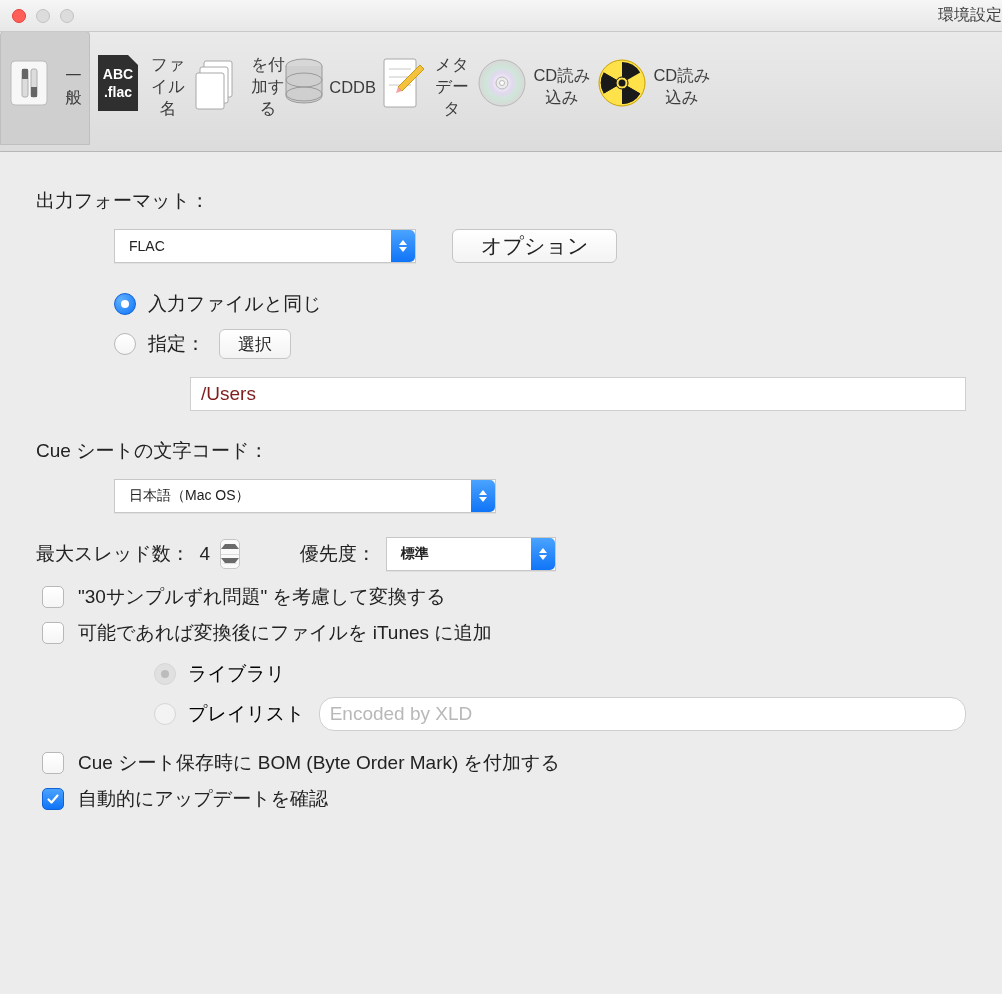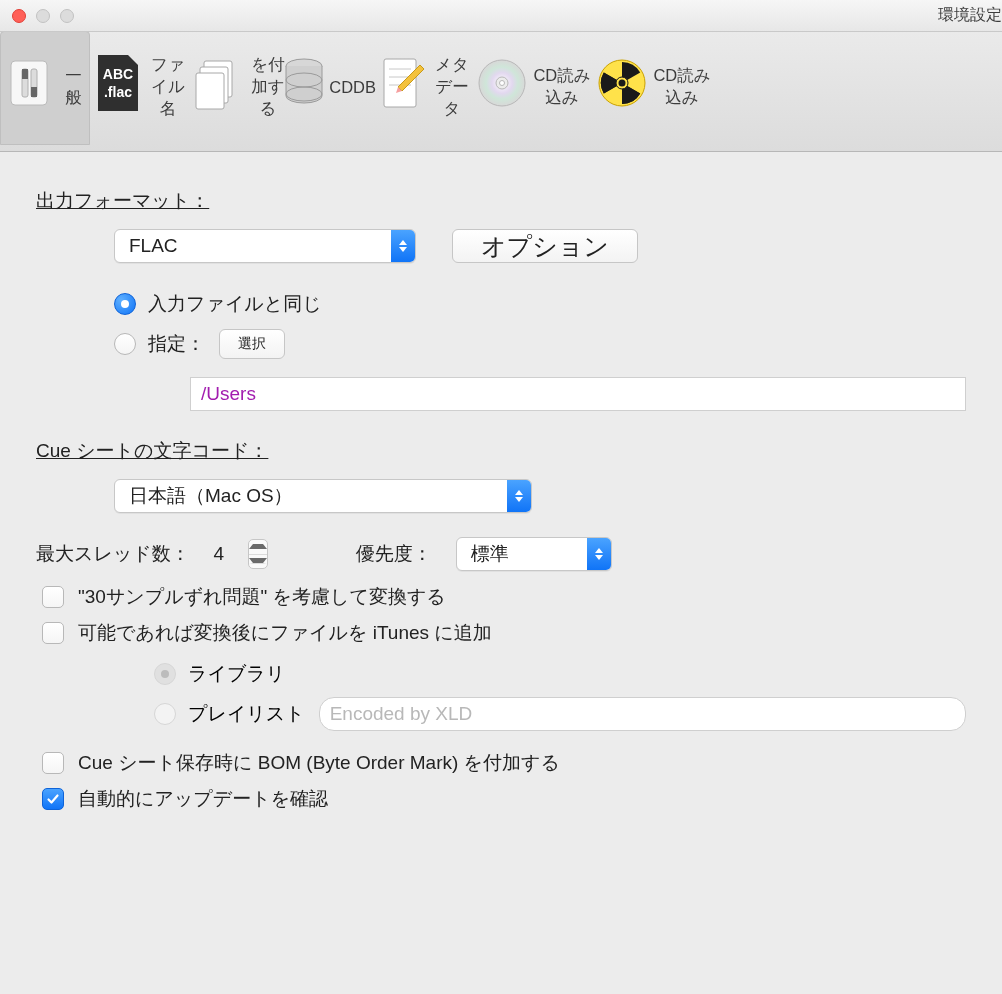--- a/index.html
+++ b/index.html
@@ -53,59 +53,59 @@
     cursor:default;
     padding-bottom:2px;
     border-right: 0;
   }
   .tb-item.first { width: 90px; }
   .tb-item.selected { background:#cfcfcf; border:1px solid #bfbfbf; border-radius:4px 4px 0 0;}
   .tb-icon { width:60px; height:60px; margin-bottom:8px; display:flex; align-items:center; justify-content:center;}
 
   
   .content { padding: 30px 36px 0 36px; font-size:19px; }
-  .section-label { margin:6px 0 12px 0;text-decoration:underline; }
+  .section-label { margin:6px 0 12px 0; }
   .row { display:flex; align-items:center; min-height:40px; }
   .indent1 { padding-left: 78px; }
   .indent2 { padding-left: 118px; }
 
   
   .mac-select {
     display:inline-flex; align-items:center;
     height:34px;
     background:#fff;
     border:1px solid #c7c7c7;
-    border-radius:6px;
+    border-radius:0;
     box-shadow: 0 1px 0 rgba(0,0,0,0.05);
     padding:0 0 0 14px;
-    font-size:19px;
+    font-size:14px;
     position:relative;
     cursor:default;
   }
   .mac-select .arrow-box {
     width:24px; height:100%;
     background: linear-gradient(#4aa3ff,#1074f7);
     border-radius: 0 5px 5px 0;
     display:flex; flex-direction:column; align-items:center; justify-content:center;
     gap:2px;
     margin-left:auto;
   }
   .arrow-box .tri { width:0;height:0;border-left:4px solid transparent;border-right:4px solid transparent;}
   .arrow-box .tri.up{border-bottom:5px solid #fff;}
   .arrow-box .tri.down{border-top:5px solid #fff;}
 
   
   .mac-button {
-    height:34px; padding:0 28px; font-size:25px;
+    height:34px; padding:0 28px; font-size:21px;
     background:linear-gradient(#ffffff,#f3f3f3);
     border:1px solid #c6c6c6; border-radius:6px;
     display:inline-flex; align-items:center; justify-content:center;
     cursor:default;
   }
-  .mac-button.small { height:30px; padding:0 18px; font-size:14px; }
+  .mac-button.small { height:30px; padding:0 18px; font-size:17px; }
 
   
   .mac-radio {
     width:22px;height:22px;border-radius:50%;
     border:1px solid #b8b8b8; background:linear-gradient(#fff,#f5f5f5);
     margin-right:12px; display:inline-flex; align-items:center;justify-content:center;
     flex-shrink:0;
   }
   .mac-radio.selected { background: radial-gradient(circle at 30% 30%, #5fb0ff, #1074f7); border-color:#0e63d8;}
   .mac-radio.selected::after{ content:""; width:8px;height:8px;border-radius:50%; background:#fff;}
@@ -121,21 +121,21 @@
     margin-right:14px; display:inline-flex;align-items:center;justify-content:center;
     flex-shrink:0;
   }
   .mac-check.checked { background:linear-gradient(#4aa3ff,#1074f7); border-color:#0e63d8; }
 
   
   .mac-field {
     height:34px; border:1px solid #cfcfcf; background:#fff; padding:0 10px; font-size:19px;
     display:flex; align-items:center; color:#333;
   }
-  .mac-field.readonly { color:#a21caf; }
+  .mac-field.readonly { color:#7f1d1d; }
   .mac-field::placeholder { color:#b8b8b8;}
   input.mac-field { outline:none;border-radius:15px; }
   input.mac-field::placeholder { color:#b8b8b8;}
 
   
   .stepper {
     width:20px; height:30px; border:1px solid #c6c6c6; border-radius:5px;
     display:flex; flex-direction:column; background:#fafafa; overflow:hidden;
   }
   .stepper div{flex:1;display:flex;align-items:center;justify-content:center;}
@@ -301,45 +301,45 @@
       <span>/Users</span>
     </div>
   </div>
 
 
   <div class="gap"></div>
 
   <div class="section-label">Cue シートの文字コード：</div>
 
   <div class="row indent1">
-    <div class="mac-select" style="width:418px">
+    <div class="mac-select" style="width:382px">
       <span>日本語（Mac OS）</span>
       <div class="arrow-box">
         <div class="tri up"></div>
           <div class="tri down"></div>
       </div>
     </div>
   </div>
 
   <div class="gap"></div>
 
-  <div class="row" style="gap:14px;">
+  <div class="row" style="">
     <span>最大スレッド数：</span>
     <span style="width:30px;text-align:center">4</span>
     <div class="stepper">
       <div>
           <div class="tri up"></div>
         </div>
       <div>
           <div class="tri down"></div>
         </div>
     </div>
     <span style="width:60px"></span>
     <span>優先度：</span>
-    <div class="mac-select" style="width:156px; margin-left:10px;">
+    <div class="mac-select" style="width:170px; margin-left:10px;font-weight:bold;">
       <span>標準</span>
       <div class="arrow-box">
         <div class="tri up"></div>
           <div class="tri down"></div>
       </div>
     </div>
   </div>
 
   <div class="check-row">
     <span class="mac-check"></span>

